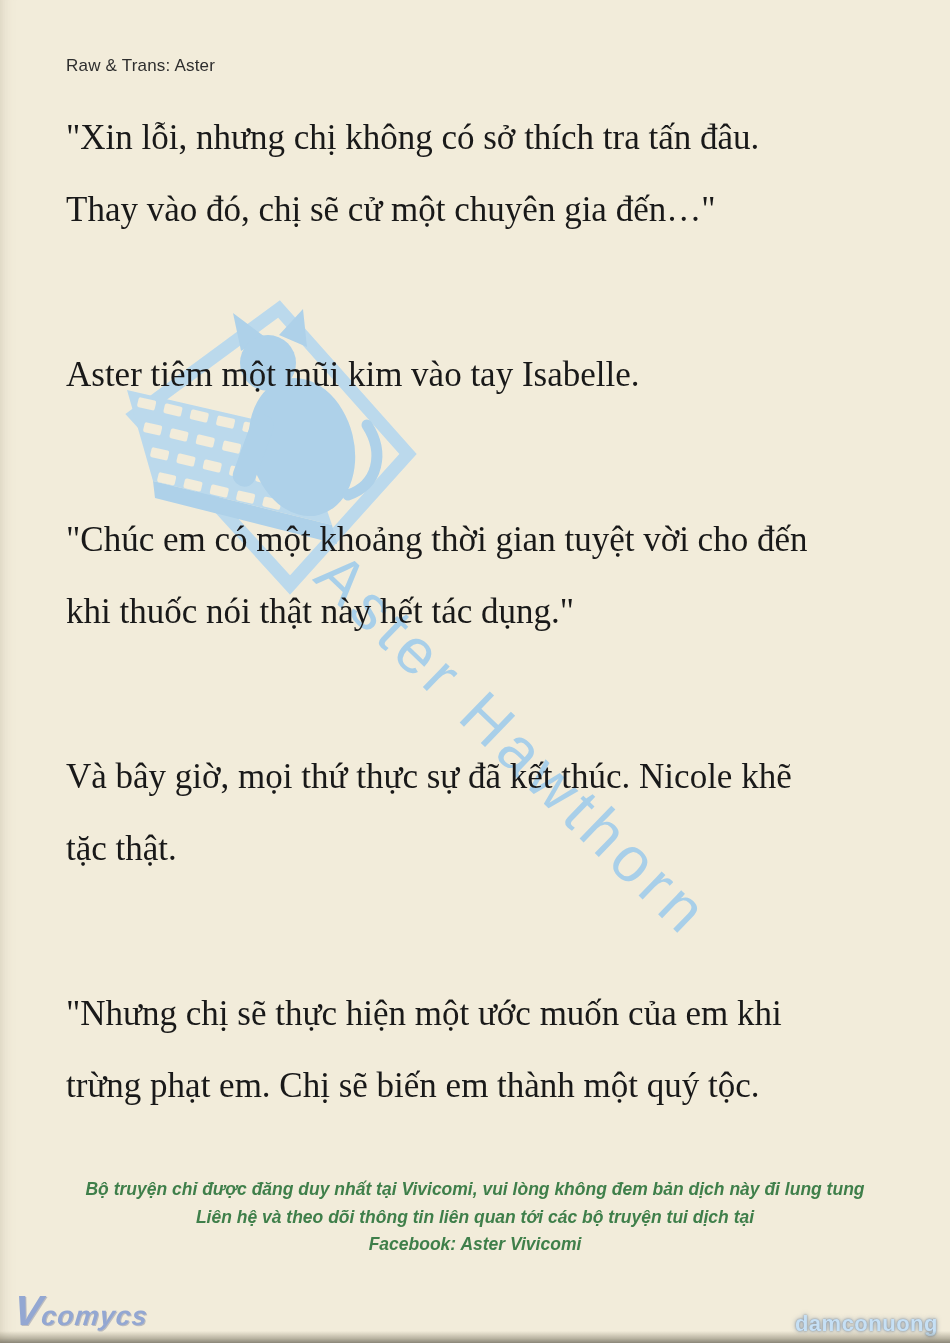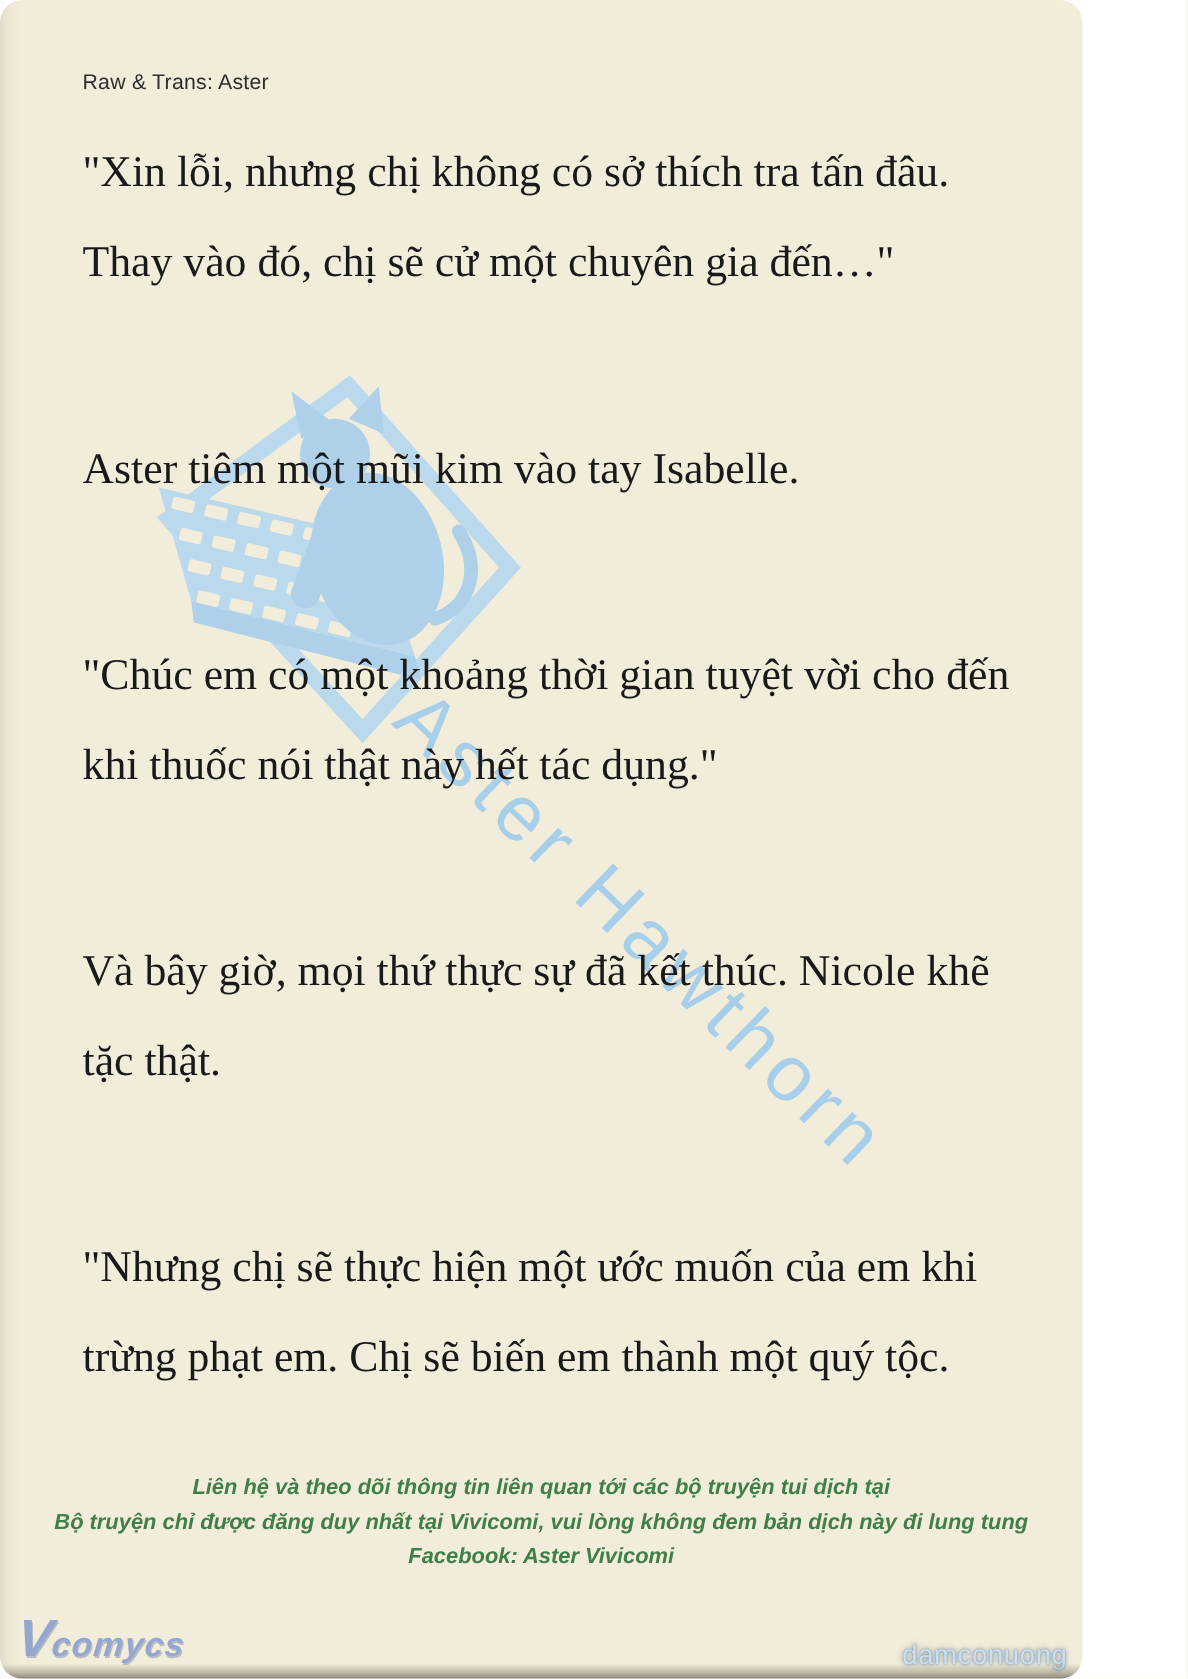--- a/index.html
+++ b/index.html
@@ -1,20 +1,19 @@
 <!DOCTYPE html>
 <html><head>
 <meta charset="utf-8">
 <style>
   html,body { margin:0; padding:0; }
   .page {
-    position:relative; width:866px; height:1343px;
+    position:relative; width:950px; height:1343px;
     background:#f2ecda; overflow:hidden;
     font-family:"Liberation Sans", sans-serif;
-    border-radius:18px;
   }
   .page::after {
     content:""; position:absolute; inset:0; pointer-events:none; z-index:5;
     box-shadow: inset 10px -6px 16px -12px rgba(120,110,85,0.35);
   }
   .credit {
     position:absolute; left:66px; top:56px;
     font-size:17px; color:#2e2e2e; letter-spacing:0.2px; z-index:2;
   }
   .wm-icon {
@@ -45,21 +44,21 @@
   .vcomycs {
     position:absolute; left:14px; bottom:8px;
     font-style:italic; font-weight:bold; color:#93a7d2;
     transform:skewX(-6deg); z-index:3;
     text-shadow:1px 1px 0 rgba(90,100,140,0.35);
   }
   .vcomycs .v { font-size:42px; }
   .vcomycs .rest { font-size:27px; letter-spacing:1px; }
   .damconuong {
     position:absolute; right:12px; bottom:6px;
-    font-size:22px; font-weight:normal; color:#c6e0f5; letter-spacing:0.5px;
+    font-size:22px; font-weight:bold; color:#c6e0f5; letter-spacing:0.5px;
     text-shadow:0 0 2px #76879c, 0 0 5px rgba(118,135,156,0.8);
     z-index:3;
   }
   .bottom-shade {
     position:absolute; left:0; bottom:0; width:100%; height:12px; z-index:4;
     background:linear-gradient(to bottom,
       rgba(95,90,72,0) 0%, rgba(95,90,72,0.35) 60%, rgba(58,56,46,0.55) 100%);
   }
 </style>
 </head>
@@ -130,22 +129,22 @@
     <p class="para">Aster tiêm một mũi kim vào tay Isabelle.</p>
     <p class="para">"Chúc em có một khoảng thời gian tuyệt vời cho đến
 khi thuốc nói thật này hết tác dụng."</p>
     <p class="para">Và bây giờ, mọi thứ thực sự đã kết thúc. Nicole khẽ
 tặc thật.</p>
     <p class="para">"Nhưng chị sẽ thực hiện một ước muốn của em khi
 trừng phạt em. Chị sẽ biến em thành một quý tộc.</p>
   </div>
 
   <div class="footer">
+    <div>Bộ truyện chỉ được đăng duy nhất tại Vivicomi, vui lòng không đem bản dịch này đi lung tung</div>
     <div>Liên hệ và theo dõi thông tin liên quan tới các bộ truyện tui dịch tại</div>
-    <div>Bộ truyện chỉ được đăng duy nhất tại Vivicomi, vui lòng không đem bản dịch này đi lung tung</div>
     <div>Facebook: Aster Vivicomi</div>
   </div>
 
   <div class="vcomycs"><span class="v">V</span><span class="rest">comycs</span></div>
 
   <div class="damconuong">damconuong</div>
 
   <div class="bottom-shade"></div>
 
 </div>

